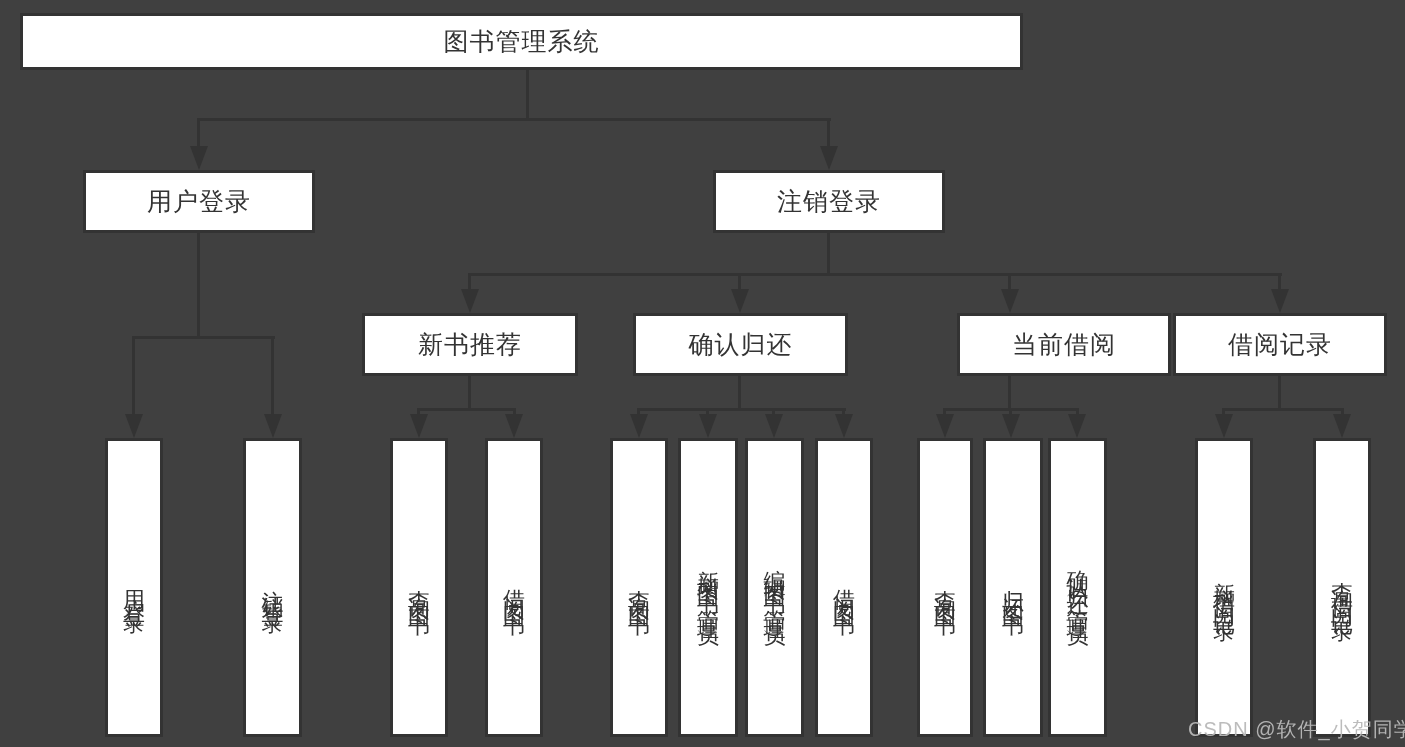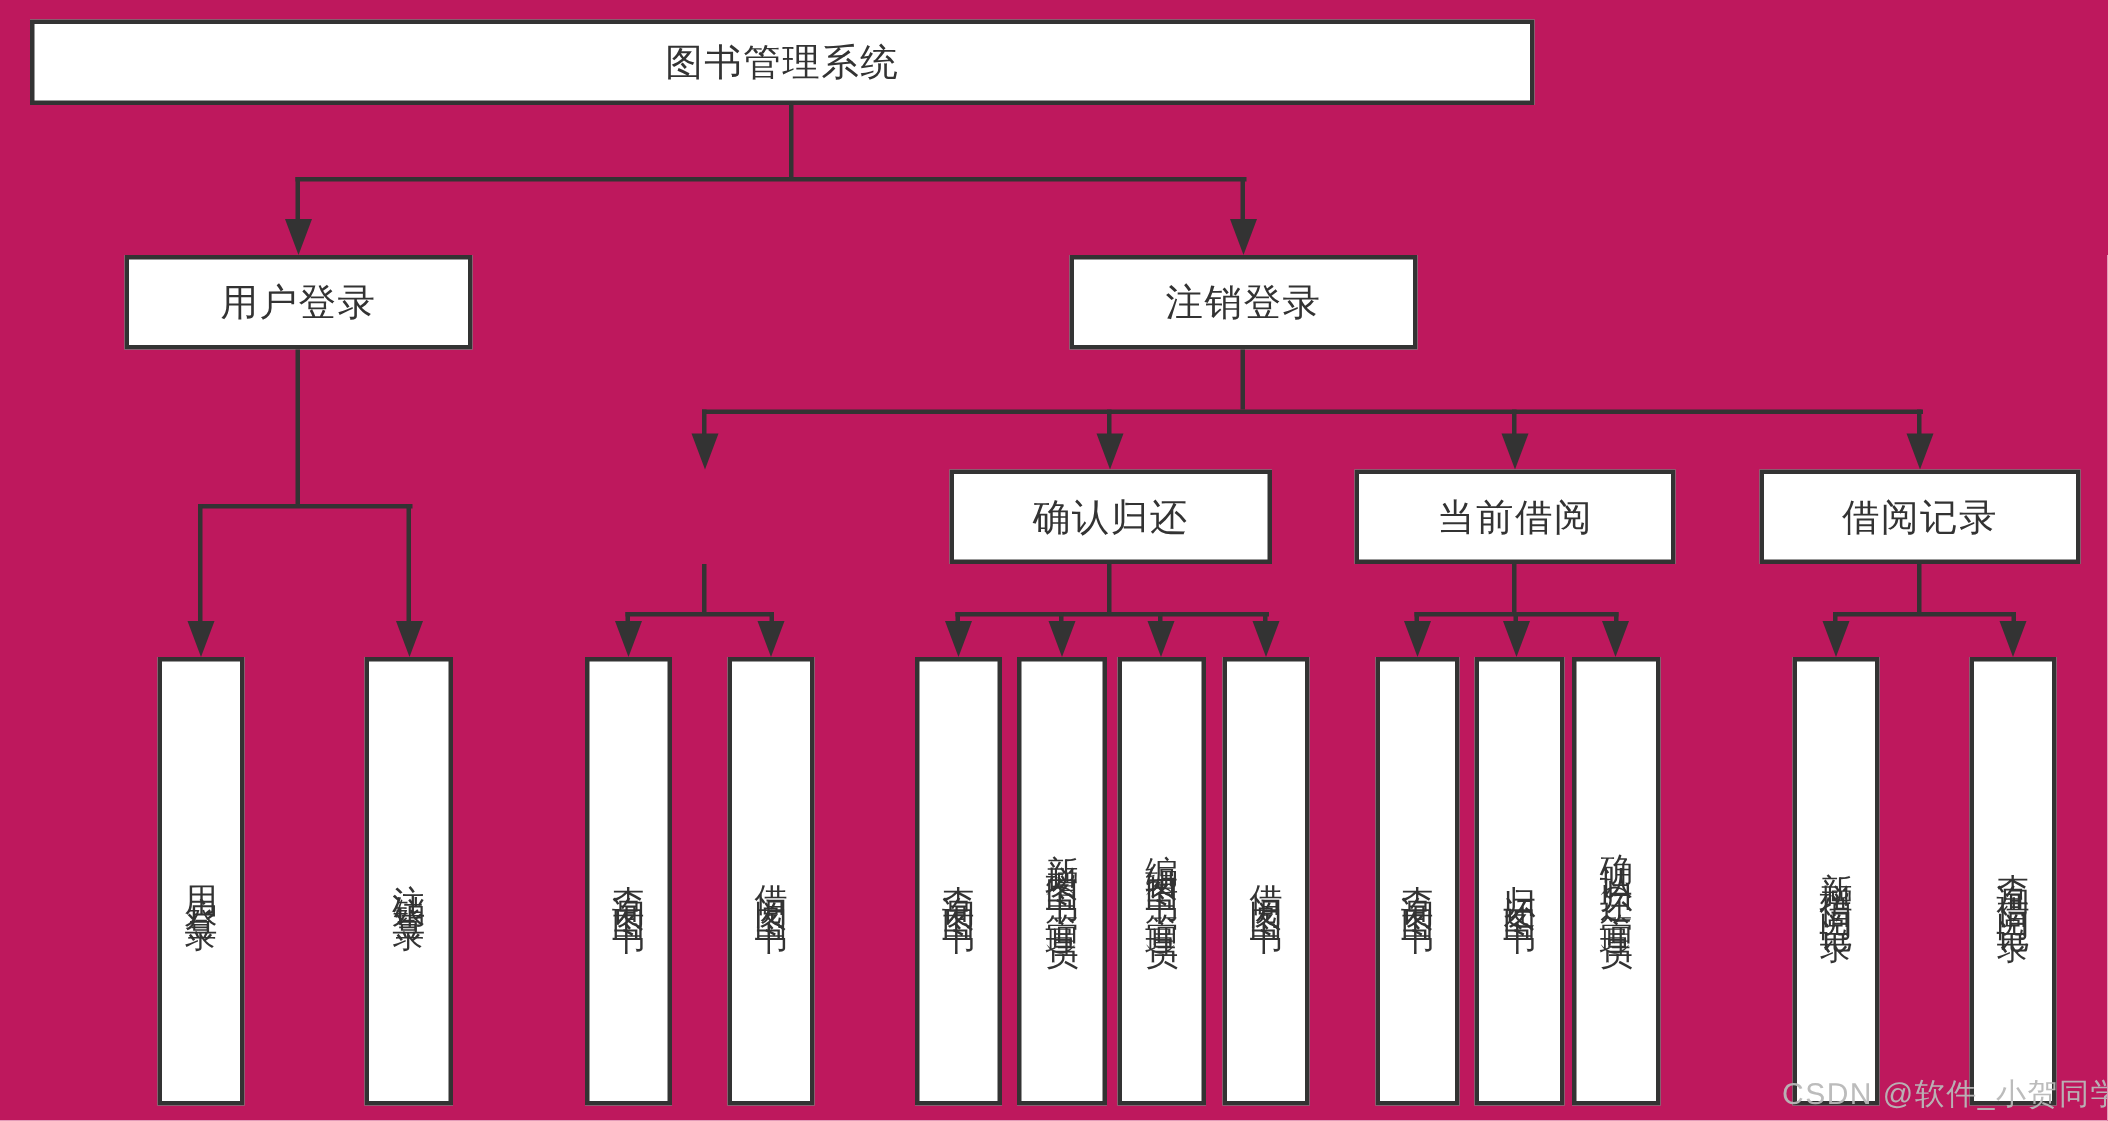--- a/index.html
+++ b/index.html
@@ -3,21 +3,21 @@
 <meta charset="utf-8">
 <style>
   * { margin: 0; padding: 0; box-sizing: border-box; }
   html, body { background: #ffffff; }
   body { font-family: "Liberation Sans", "DejaVu Sans", sans-serif; }
 
   .canvas {
     position: relative;
     width: 1405px;
     height: 747px;
-    background: #be185d;
+    background: #404040;
     overflow: hidden;
   }
 
   .box {
     position: absolute;
     border: 3px solid #333333;
     background: #ffffff;
     display: flex;
     align-items: center;
     justify-content: center;
@@ -94,24 +94,27 @@
   <div class="hline" style="left:468px; top:273px; width:814px;"></div>
   <div class="vline" style="left:468px; top:273px; height:18px;"></div>
   <div class="arrow" style="left:461px; top:289px;"></div>
   <div class="vline" style="left:738px; top:273px; height:18px;"></div>
   <div class="arrow" style="left:731px; top:289px;"></div>
   <div class="vline" style="left:1008px; top:273px; height:18px;"></div>
   <div class="arrow" style="left:1001px; top:289px;"></div>
   <div class="vline" style="left:1278px; top:273px; height:18px;"></div>
   <div class="arrow" style="left:1271px; top:289px;"></div>
 
+  <div class="box hbox" style="left:362px; top:313px; width:216px; height:63px;">
+    <span class="label">新书推荐</span>
+  </div>
   <div class="box hbox" style="left:633px; top:313px; width:215px; height:63px;">
     <span class="label">确认归还</span>
   </div>
-  <div class="box hbox" style="left:903px; top:313px; width:214px; height:63px;">
+  <div class="box hbox" style="left:957px; top:313px; width:214px; height:63px;">
     <span class="label">当前借阅</span>
   </div>
   <div class="box hbox" style="left:1173px; top:313px; width:214px; height:63px;">
     <span class="label">借阅记录</span>
   </div>
 
   <div class="vline" style="left:468px; top:376px; height:32px;"></div>
   <div class="hline" style="left:417px; top:408px; width:99px;"></div>
   <div class="vline" style="left:417px; top:408px; height:10px;"></div>
   <div class="arrow" style="left:410px; top:414px;"></div>

